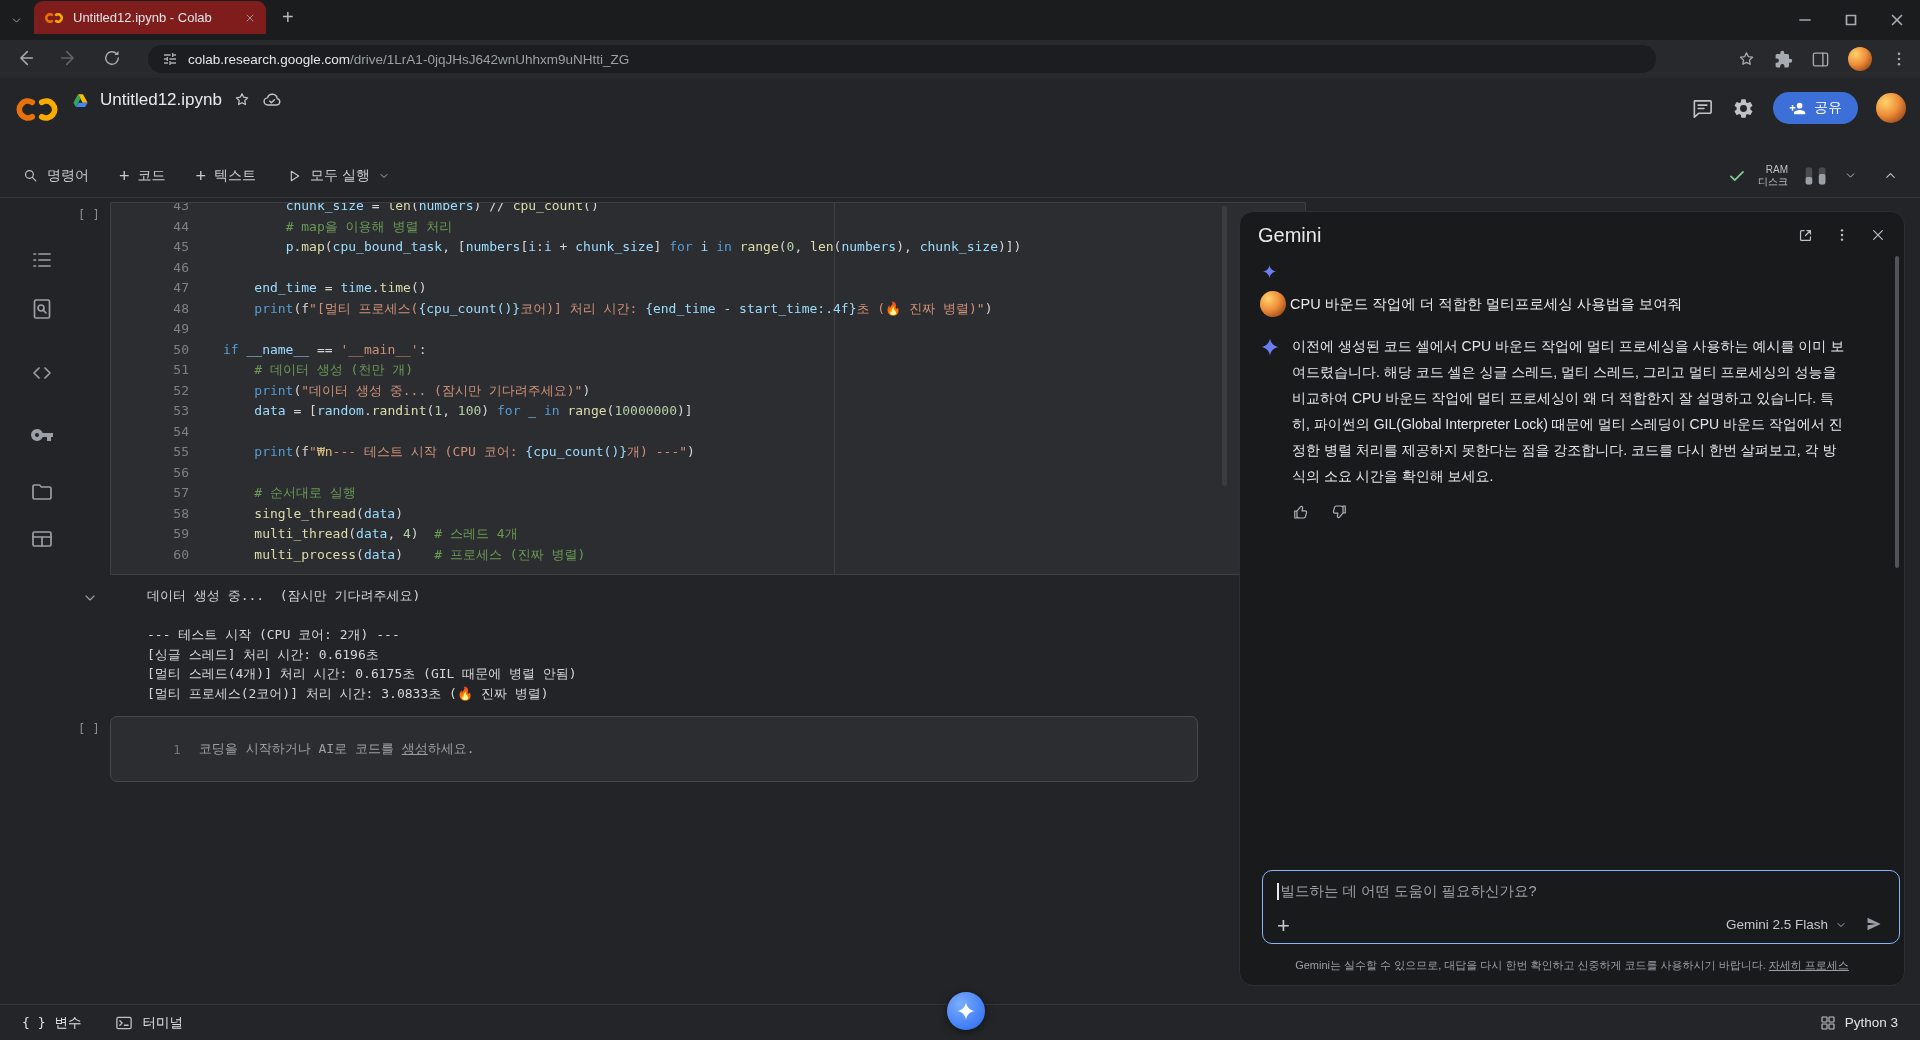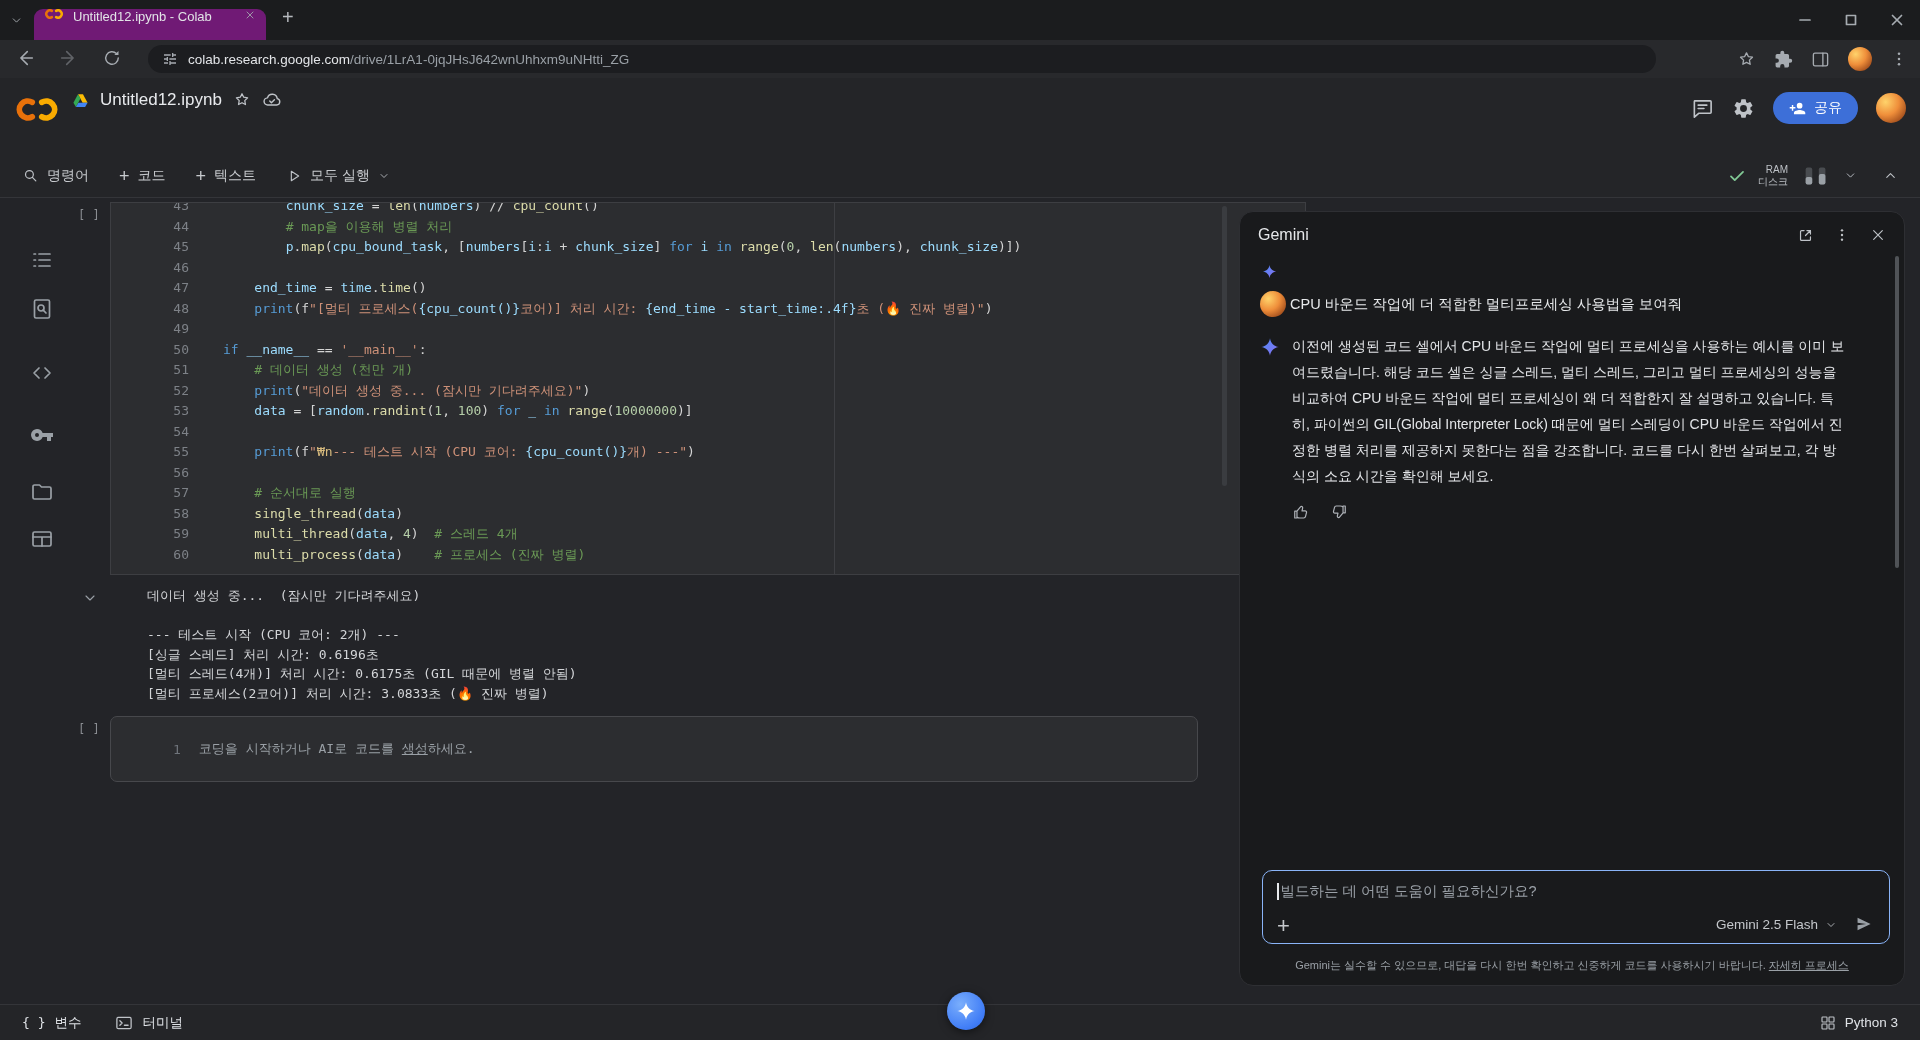--- a/index.html
+++ b/index.html
@@ -6,22 +6,22 @@
   body{position:relative;width:1920px;height:1040px;overflow:hidden;background:#202124;
        font-family:"Liberation Sans","DejaVu Sans",sans-serif;color:#e8eaed}
   svg{display:block}
   .s{fill:none;stroke:#a6abb1;stroke-width:1.7;stroke-linecap:round;stroke-linejoin:round}
   .sc{fill:none;stroke:#bfc3c8;stroke-width:1.7;stroke-linecap:round;stroke-linejoin:round}
   .sr{fill:none;stroke:#9aa0a6;stroke-width:1.7;stroke-linecap:round;stroke-linejoin:round}
 
   
   .tabstrip{position:absolute;left:0;top:0;width:1920px;height:40px;background:#1b1c1e}
   .ts-chev{position:absolute;left:10px;top:14px}
-  .tab{position:absolute;left:34px;top:9px;width:232px;height:33px;background:#701a75;
-       border-radius:9px 9px 0 0;display:flex;align-items:flex-start;gap:9px;padding:0 10px;box-sizing:border-box}
+  .tab{position:absolute;left:34px;top:1px;width:232px;height:33px;background:#7f1d1d;
+       border-radius:9px 9px 0 0;display:flex;align-items:center;gap:9px;padding:0 10px;box-sizing:border-box}
   .tab-title{flex:1;font-size:13px;color:#e2e4e7;white-space:nowrap;overflow:hidden}
   .newtab{position:absolute;left:282px;top:6px;font-size:20px;color:#b6b9be}
   .wincontrols{position:absolute;right:0;top:0;height:40px;display:flex}
   .wc{width:46px;height:40px;display:flex;align-items:center;justify-content:center}
 
   .urlbar{position:absolute;left:0;top:40px;width:1920px;height:38px;background:#28292c}
   .nav{position:absolute;left:14px;top:7px;display:flex;align-items:center;gap:22px}
   .omnibox{position:absolute;left:148px;top:5px;width:1508px;height:28px;background:#1c1d20;
            border-radius:14px;display:flex;align-items:center;gap:10px;padding:0 14px;box-sizing:border-box}
   .url{font-size:13.5px;white-space:nowrap}
@@ -74,31 +74,31 @@
               font:13px "DejaVu Sans Mono",monospace;box-sizing:border-box}
   .eln{margin-left:62px;color:#6f747b}
   .ph{margin-left:18px;color:#9aa0a6}
   .ph-link{text-decoration:underline}
   .nb-scrollbar{position:absolute;left:1222px;top:8px;width:5px;height:280px;background:#3a3c40;border-radius:3px}
 
   
   .gemini{position:absolute;left:1239px;top:13px;width:666px;height:775px;background:#191a1c;
           border:1px solid #2e2f33;border-radius:14px;overflow:hidden;box-sizing:border-box}
   .g-header{height:46px;display:flex;align-items:center;padding:0 18px}
-  .g-title{font-size:16px;color:#e6e8ea}
+  .g-title{font-size:20px;color:#e6e8ea}
   .g-hicons{margin-left:auto;display:flex;align-items:center;gap:20px}
   .g-conv{padding:4px 20px 0}
   .g-spark-sm{margin:2px 0 12px 2px}
   .g-user{display:flex;align-items:center;gap:4px;margin-bottom:16px}
   .g-user-text{font-size:14.5px;color:#e6e8ea}
   .g-answer{display:flex;gap:12px;align-items:flex-start}
   .g-answer-text{font-size:14px;line-height:26px;color:#e3e5e8;width:556px}
   .g-actions{display:flex;gap:20px;margin:14px 0 0 32px}
   .g-scrollbar{position:absolute;right:5px;top:44px;width:4px;height:312px;background:#505357;border-radius:2px}
-  .g-inputbox{position:absolute;left:22px;right:14px;bottom:41px;height:72px;border:1.5px solid #8ab4f8;border-radius:10px}
+  .g-inputbox{position:absolute;left:22px;right:4px;bottom:41px;height:72px;border:1.5px solid #8ab4f8;border-radius:10px}
   .g-input-line{position:absolute;left:14px;top:11px;display:flex;align-items:center}
   .g-cursor{width:1.5px;height:17px;background:#e8eaed;margin-right:2px}
   .g-input-text{font-size:14.5px;color:#9ba1a8}
   .g-plus{position:absolute;left:14px;bottom:6px;font-size:22px;line-height:1;color:#c4c7cb}
   .g-model{position:absolute;right:52px;bottom:11px;display:flex;align-items:center;gap:7px;font-size:13.5px;color:#c4c7cb}
   .g-send{position:absolute;right:16px;bottom:10px}
   .g-disclaimer{position:absolute;left:0;right:0;bottom:12px;text-align:center;font-size:11px;color:#9aa0a6;white-space:nowrap}
   .g-link{text-decoration:underline}
 
   

